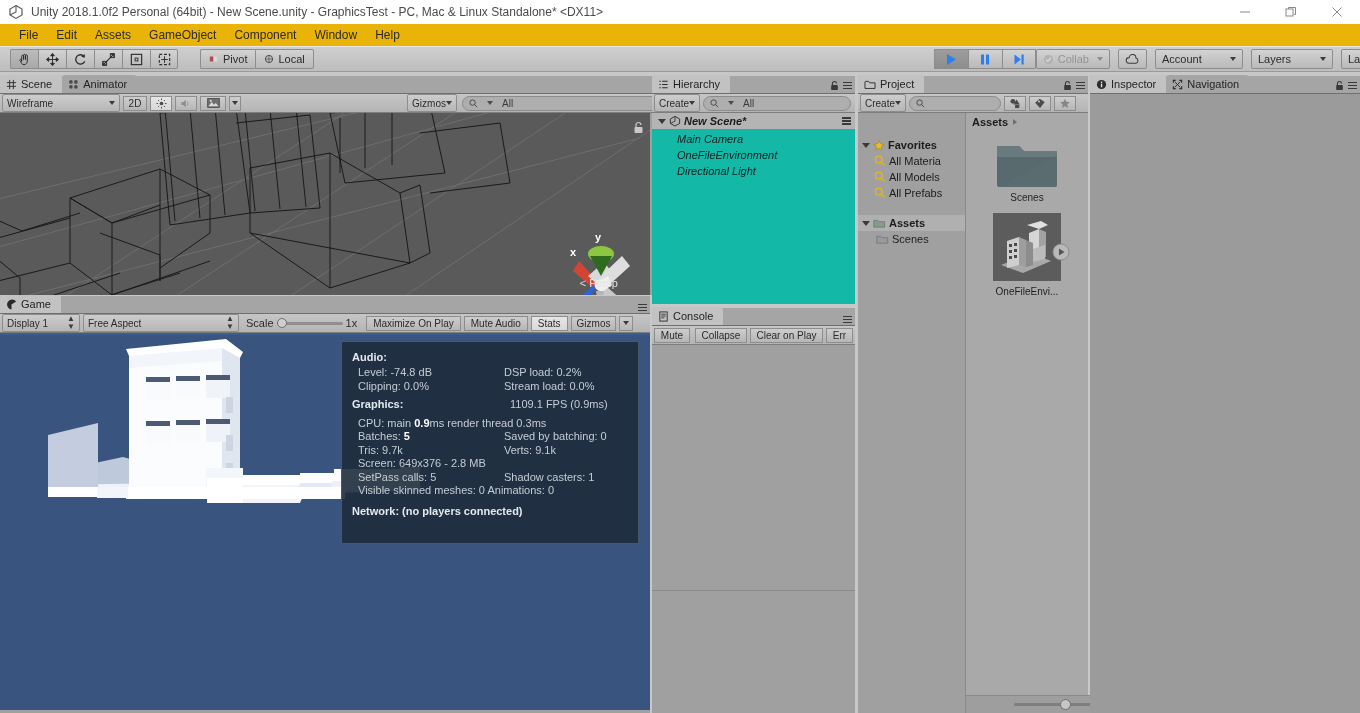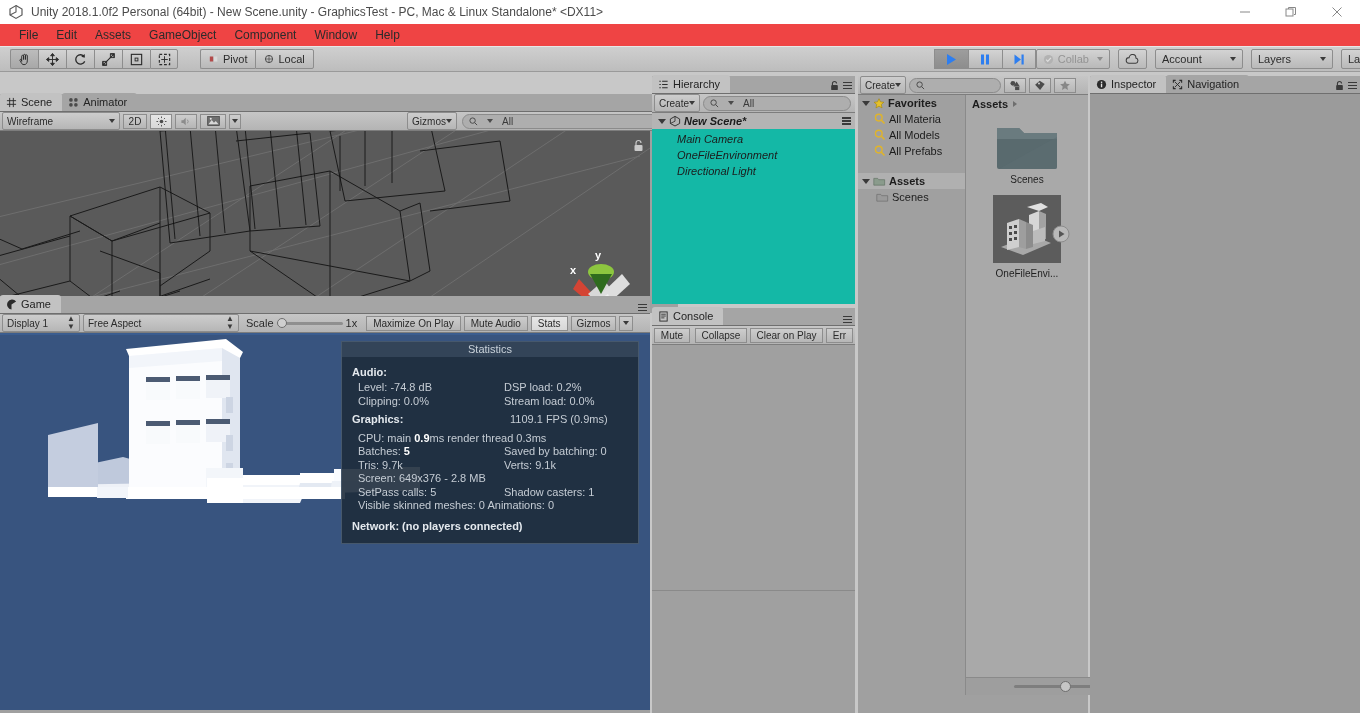--- a/index.html
+++ b/index.html
@@ -21,21 +21,21 @@
   }
   .title-logo { width: 16px; height: 16px; margin-left: 8px; display:block; }
   .title-text { margin-left: 7px; font-size: 12px; color: #4b4b4b; white-space: nowrap; }
   .win-btns { position: absolute; right: 0; top: 0; height: 24px; display: flex; }
   .win-btn { width: 46px; height: 24px; display:flex; align-items:center; justify-content:center; }
   .win-btn svg { display:block; }
 
   
   .menubar {
     position: absolute; left: 0; top: 24px; width: 1360px; height: 22px;
-    background: #ef4444; display: flex; align-items: center; padding-left: 10px;
+    background: #eab308; display: flex; align-items: center; padding-left: 10px;
   }
   .menu-item { font-size: 12px; color: #2b2b2b; padding: 2px 9px; white-space: nowrap; }
 
   
   .toolbar {
     position: absolute; left: 0; top: 46px; width: 1360px; height: 26px;
     background: linear-gradient(#cfcfcf,#bdbdbd);
     border-top: 1px solid #e7e7e7;
     border-bottom: 1px solid #9a9a9a;
     display: flex; align-items: center;
@@ -104,21 +104,21 @@
     background: linear-gradient(#cdcdcd,#b6b6b6); border: 1px solid #8d8d8d;
     display: flex; align-items: center; justify-content: center; white-space: nowrap;
   }
   .mini-btn.on { background: linear-gradient(#e6e6e6,#d8d8d8); }
   .searchbox {
     height: 15px; background: #aeaeae; border: 1px solid #8b8b8b; border-radius: 8px;
     display: flex; align-items: center; padding: 0 6px; gap: 9px; font-size: 10px; color: #3a3a3a;
   }
 
   
-  #scene-view { left: 0; top: 94px; width: 678px; height: 219px; }
+  #scene-view { left: 0; top: 76px; width: 678px; height: 219px; }
   .scene-canvas { position: relative; width: 650px; height: 182px; background: #5a5a5a; overflow: hidden; }
   .persp-label { position: absolute; right: 32px; bottom: 6px; color: #e2e2e2; font-size: 11px; }
 
   
   #game-view { left: 0; top: 296px; width: 650px; height: 417px; }
   .game-canvas { position: relative; width: 650px; height: 377px; background: #38547f; overflow: hidden; border-top: 2px solid #3b5d8f; }
 
   
   .stats {
     position: absolute; left: 341px; top: 341px; width: 298px; height: 203px;
@@ -148,21 +148,21 @@
   
   #console { left: 652px; top: 308px; width: 203px; height: 405px; }
   .c-body { height: 368px; background: #a0a0a0; }
   .c-divider { position:absolute; left:0; top:282px; width: 203px; height: 1px; background: #8a8a8a; }
 
   
   #project { left: 858px; top: 76px; width: 230px; height: 637px; }
   .pj-main { display: flex; height: 600px; }
   .pj-tree { width: 108px; background: #a0a0a0; border-right: 1px solid #8a8a8a; }
   .pj-tree-row { height: 16px; display: flex; align-items: center; gap: 3px; font-size: 11px; color: #1c1c1c; padding-left: 4px; }
-  .pj-tree-row.header { font-weight: bold; background: transparent; }
+  .pj-tree-row.header { font-weight: bold; background: transparent; margin-top: 24px; }
   .pj-tree-row.sel { background: #b0b0b0; font-weight: bold; }
   .pj-right { flex: 1; background: #a9a9a9; position: relative; }
   .pj-crumb { height: 18px; display: flex; align-items: center; gap: 5px; padding-left: 6px; background: #a9a9a9; font-weight: bold; font-size: 11px; color: #1c1c1c; }
   .pj-grid { padding-top: 6px; display: flex; flex-direction: column; align-items: center; gap: 4px; }
   .pj-item { width: 110px; display: flex; flex-direction: column; align-items: center; }
   .pj-label { font-size: 10px; color: #1f1f1f; text-align: center; margin-top: 3px; white-space: nowrap; }
   .pj-scroll { position: absolute; left: 0; bottom: 0; width: 230px; height: 18px; background: #9e9e9e; border-top: 1px solid #8a8a8a; display: flex; align-items: center; }
   .pj-track { margin-left: 48px; width: 110px; height: 3px; background: #7e7e7e; border-radius: 2px; position: relative; }
   .pj-knob { position: absolute; left: 46px; top: -4px; width: 11px; height: 11px; border-radius: 50%; background: #c6c6c6; border: 1px solid #6e6e6e; }
 
@@ -553,21 +553,20 @@
         <path d="M334 134 L400 134 L400 146 L334 146 Z" fill="#fafcff"></path>
         <path d="M332 146 L400 146 L400 156 L330 158 Z" fill="#eef2f8"></path>
         <path d="M400 132 L420 132 L420 156 L400 156 Z" fill="#ffffff"></path>
         <path d="M126 152 L345 152 L345 164 L126 164 Z" fill="#ffffff"></path>
         <path d="M97 152 L128 152 L128 163 L97 163 Z" fill="#f2f5fa"></path>
       </svg>
     </div>
   </div>
 
   <div class="stats">
-    <div class="stats-title">Statistics</div>
     <div class="stats-body">
       <div class="stats-h">Audio:</div>
       <div class="stats-row">
         <span class="stats-col1">Level: -74.8 dB</span>
         <span class="stats-col2">DSP load: 0.2%</span>
       </div>
       <div class="stats-row">
         <span class="stats-col1">Clipping: 0.0%</span>
         <span class="stats-col2">Stream load: 0.0%</span>
       </div>
@@ -684,20 +683,39 @@
       <div class="mini-btn" style="padding:0 6px">
         <span>Err</span>
       </div>
     </div>
     <div class="c-body">
       <div class="c-divider"></div>
     </div>
   </div>
 
   <div class="panel" id="project">
+    <div class="panel-tabs">
+      <div class="ptab active">
+        <svg width="12" height="11" viewBox="0 0 13 12">
+          <path d="M1 3 V10.3 H12 V4.2 H6.2 L5 2.6 H1.6 Z" fill="none" stroke="#2b2b2b" stroke-width="1"></path>
+        </svg>
+        <span class="lbl">Project</span>
+      </div>
+      <div class="tabs-right">
+        <svg width="9" height="11" viewBox="0 0 10 12">
+          <path d="M2.7 5.5 V3.8 a2.3 2.3 0 014.6 0" fill="none" stroke="#3a3a3a" stroke-width="1.2"></path>
+          <rect x="1.3" y="5.5" width="7.4" height="5.6" rx="1" fill="#3a3a3a"></rect>
+        </svg>
+        <span class="burger">
+            <i></i>
+            <i></i>
+            <i></i>
+          </span>
+      </div>
+    </div>
     <div class="panel-toolbar">
       <div class="mini-dd">
         <span>Create</span>
         <span class="caret"></span>
       </div>
       <div class="searchbox" style="width:92px">
         <svg width="9" height="9" viewBox="0 0 10 10">
           <circle cx="4" cy="4" r="3" fill="none" stroke="#4b4b4b" stroke-width="1.1"></circle>
           <line x1="6.2" y1="6.2" x2="9" y2="9" stroke="#4b4b4b" stroke-width="1.1"></line>
         </svg>

